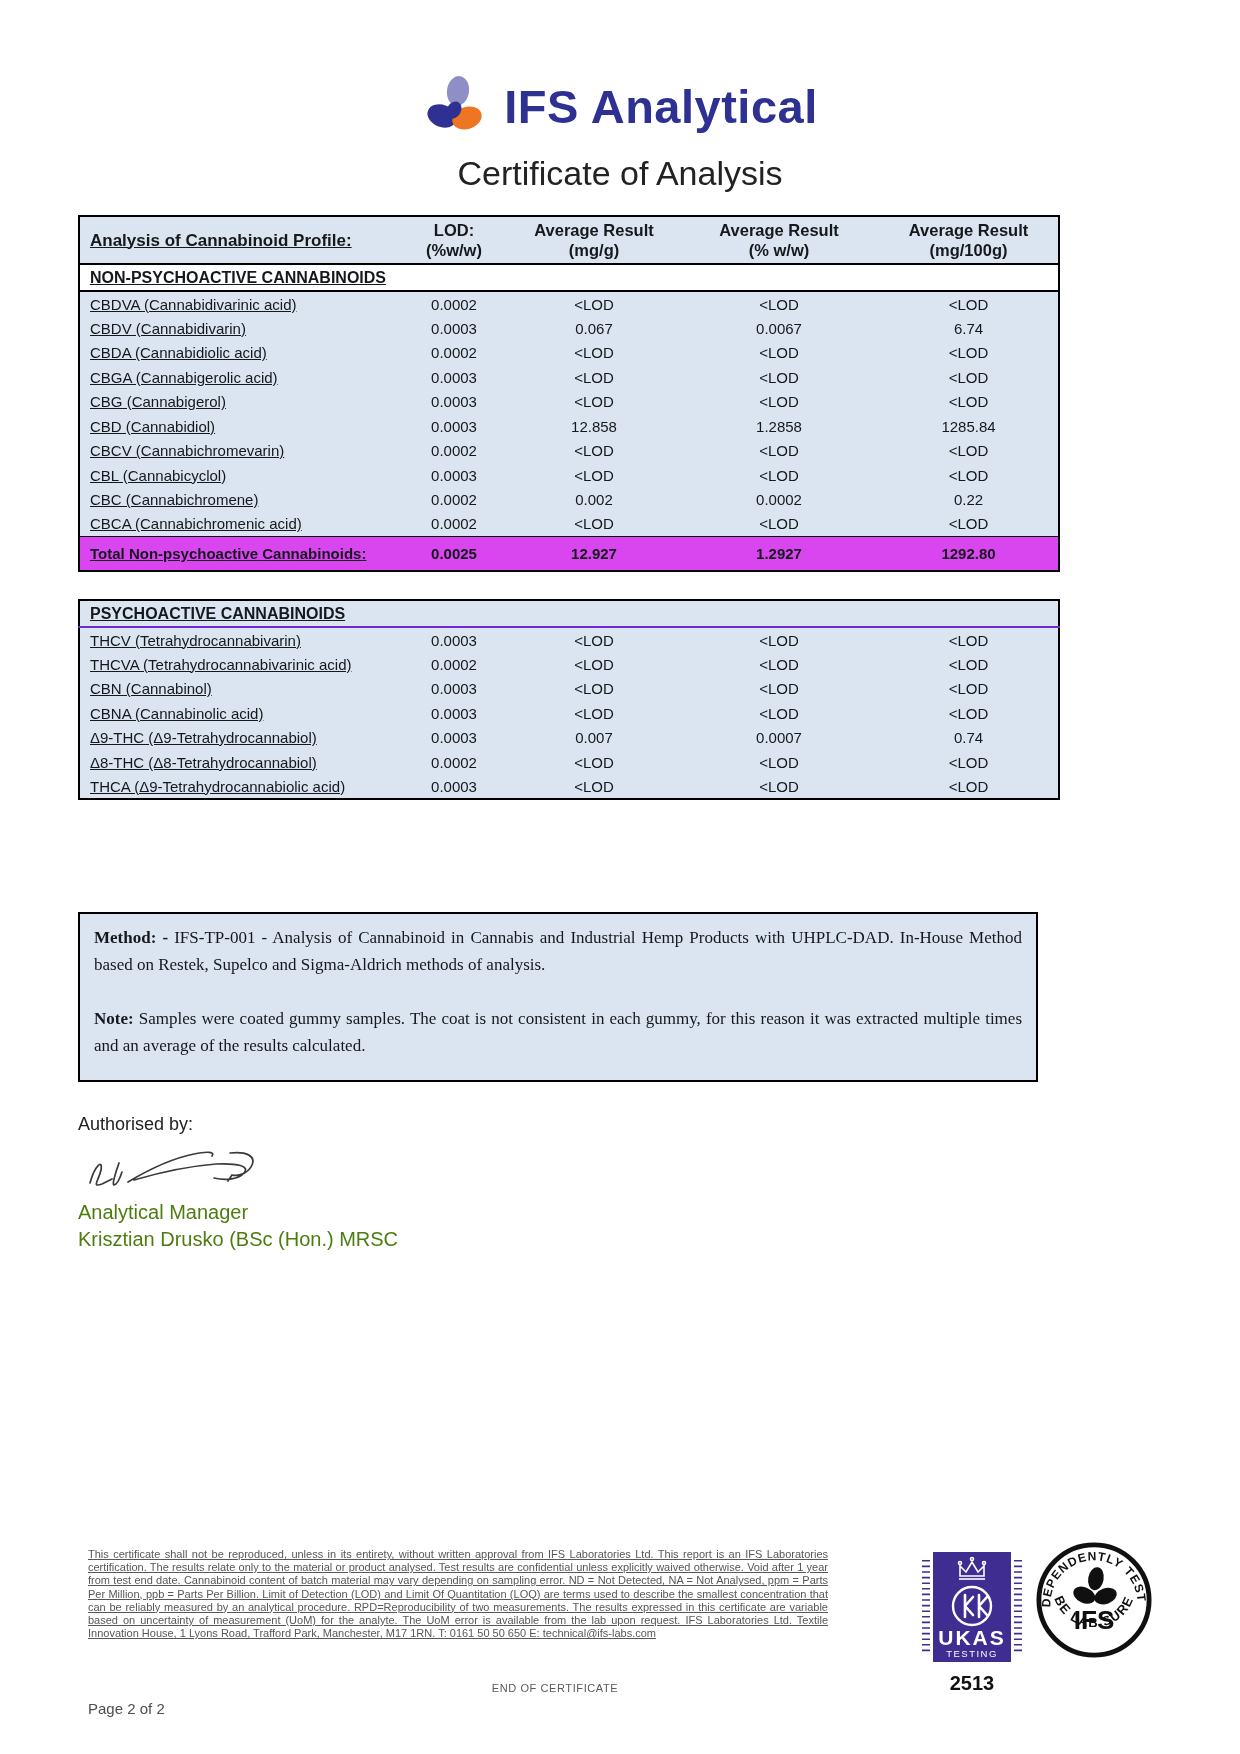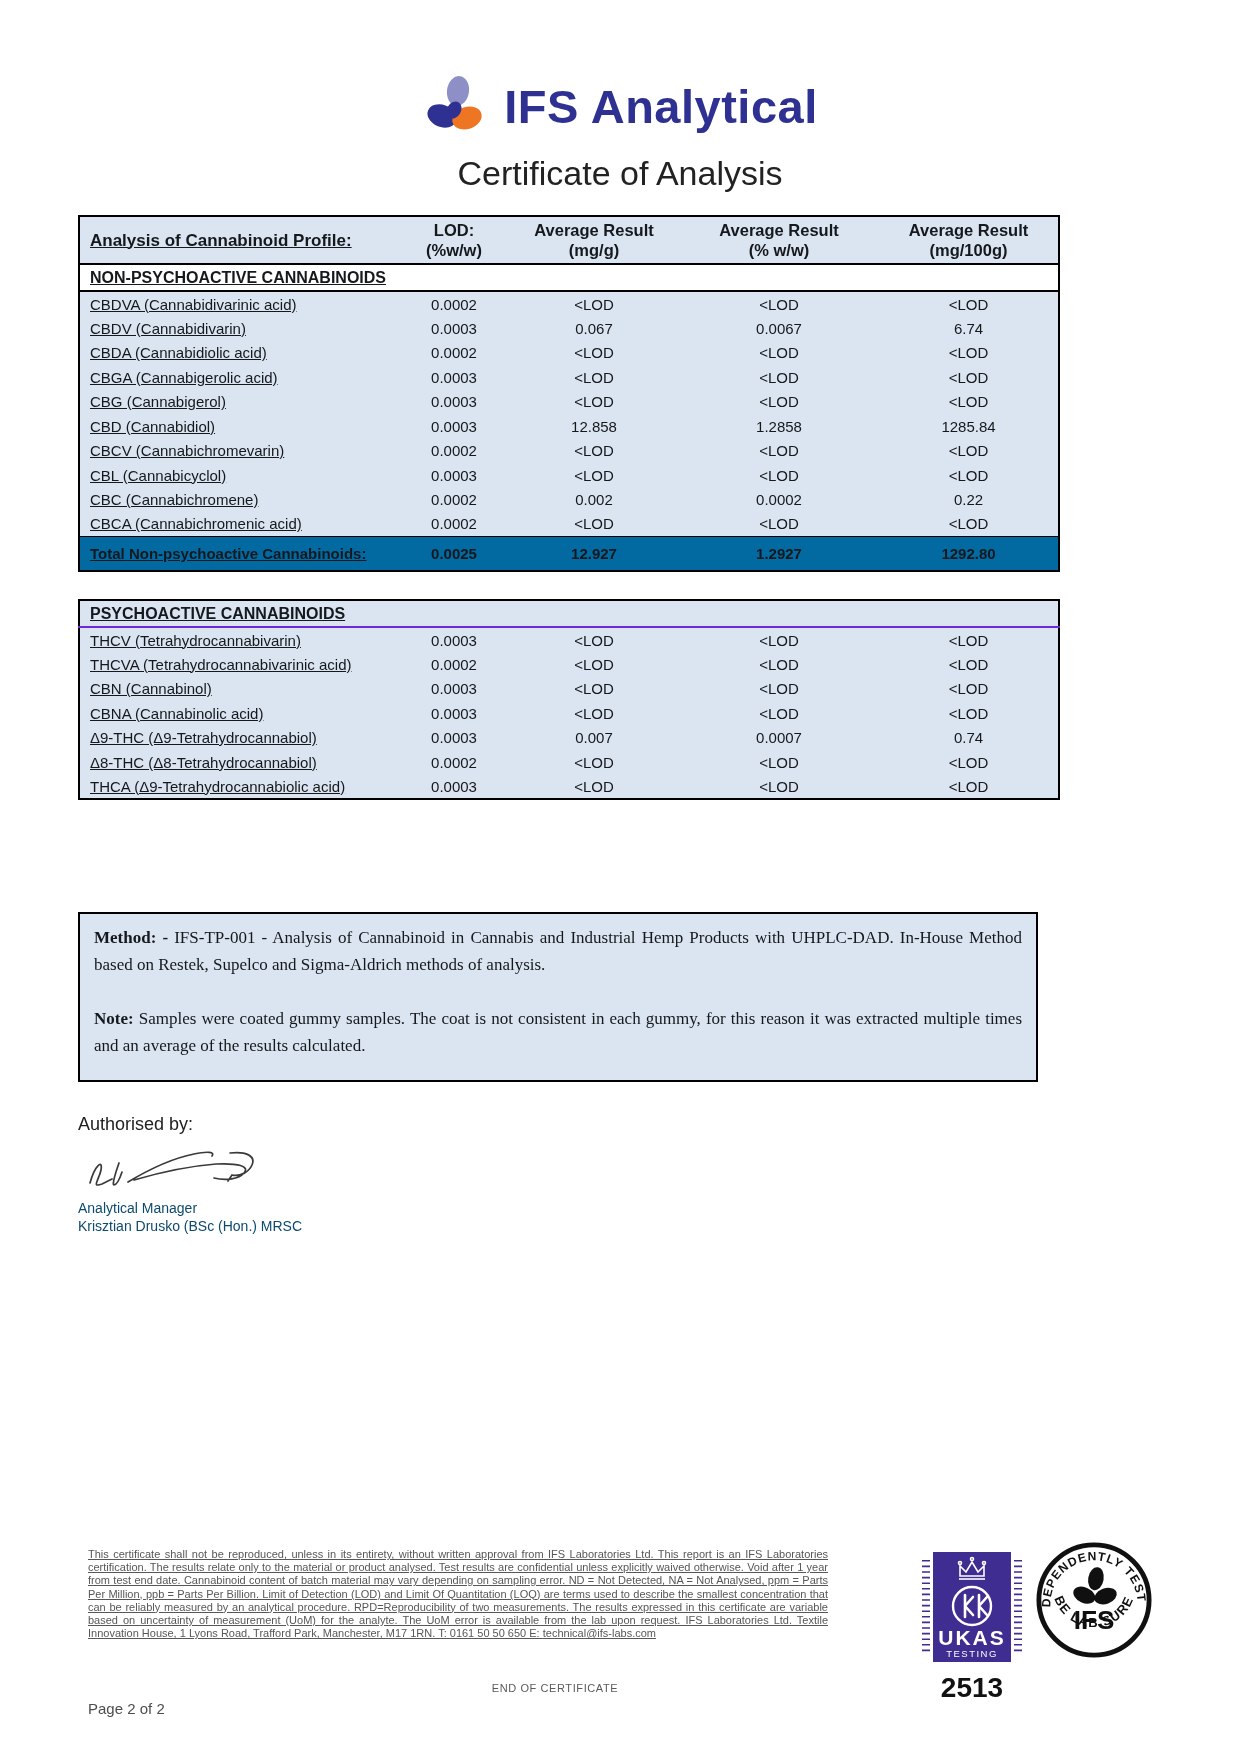--- a/index.html
+++ b/index.html
@@ -18,43 +18,43 @@
   table.coa { width:980px; border-collapse:collapse; border:2px solid #000; table-layout:fixed; }
   table.coa td { font-size:15px; padding:2.5px 4px; text-align:center; color:#15181c; }
   table.coa td.name { text-align:left; padding-left:10px;text-decoration:underline; }
   .t1 { margin-top:22px; }
   .t2 { margin-top:27px; }
   tr.hdr td { background:#dbe5f1; font-weight:bold; font-size:16.5px; height:48px; border-bottom:2px solid #000; line-height:1.25; }
   tr.hdr td.name { font-size:17px; }
   tr.section-white td { background:#ffffff; font-weight:bold; font-size:16px; height:27px; border-bottom:2px solid #000000; }
   tr.section-blue td { background:#dbe5f1; font-weight:bold; font-size:16px; height:27px; border-bottom:2px solid #6d28d9; }
   tr.r td { background:#dbe5f1; height:24.5px; }
-  tr.total td { background:#0369a1; font-weight:bold; height:35px; border-top:1px solid #000; }
+  tr.total td { background:#d946ef; font-weight:bold; height:35px; border-top:1px solid #000; }
 
   
   .method-box {
     margin-top:112px; width:960px; border:2px solid #000; background:#dbe5f1;
     padding:10px 14px 20px 14px; font-size:17px; line-height:1.6; text-align:justify; color:#15181c;font-family:Liberation Serif, serif;
   }
   .method-box p.note { margin-top:27px; }
   .method-box b { font-weight:bold; }
 
   
   .auth-label { margin-top:32px; font-size:18px; color:#222; }
   .signature { margin-top:8px; margin-left:4px; }
-  .auth-role, .auth-name { font-size:14px; line-height:1.35; color:#0c4a6e; }
+  .auth-role, .auth-name { font-size:20px; line-height:1.35; color:#4d7c0f; }
 
   
   .disclaimer {
     position:absolute; left:88px; top:1548px; width:740px;
     font-size:11px; line-height:1.2; color:#575757; text-align:justify;text-decoration:underline;
   }
   .disclaimer .email { text-decoration:underline; }
   .ukas-wrap { position:absolute; left:920px; top:1550px; width:104px; text-align:center; }
-  .ukas-number { position:absolute; left:920px; top:1672px; width:104px; text-align:center; font-size:28px; font-weight:bold; color:#111; }
+  .ukas-number { position:absolute; left:920px; top:1672px; width:104px; text-align:center; font-size:20px; font-weight:bold; color:#111; }
   .stamp-wrap { position:absolute; left:1036px; top:1542px; }
   .end-cert { position:absolute; left:395px; top:1682px; width:320px; text-align:center; font-size:11px; letter-spacing:0.6px; color:#5a5a5a; }
   .page-num { position:absolute; left:88px; top:1700px; font-size:15px; color:#4e4e4e; }
 </style>
 </head>
 <body>
 
 <div class="page">
 
   <div class="logo-row">

